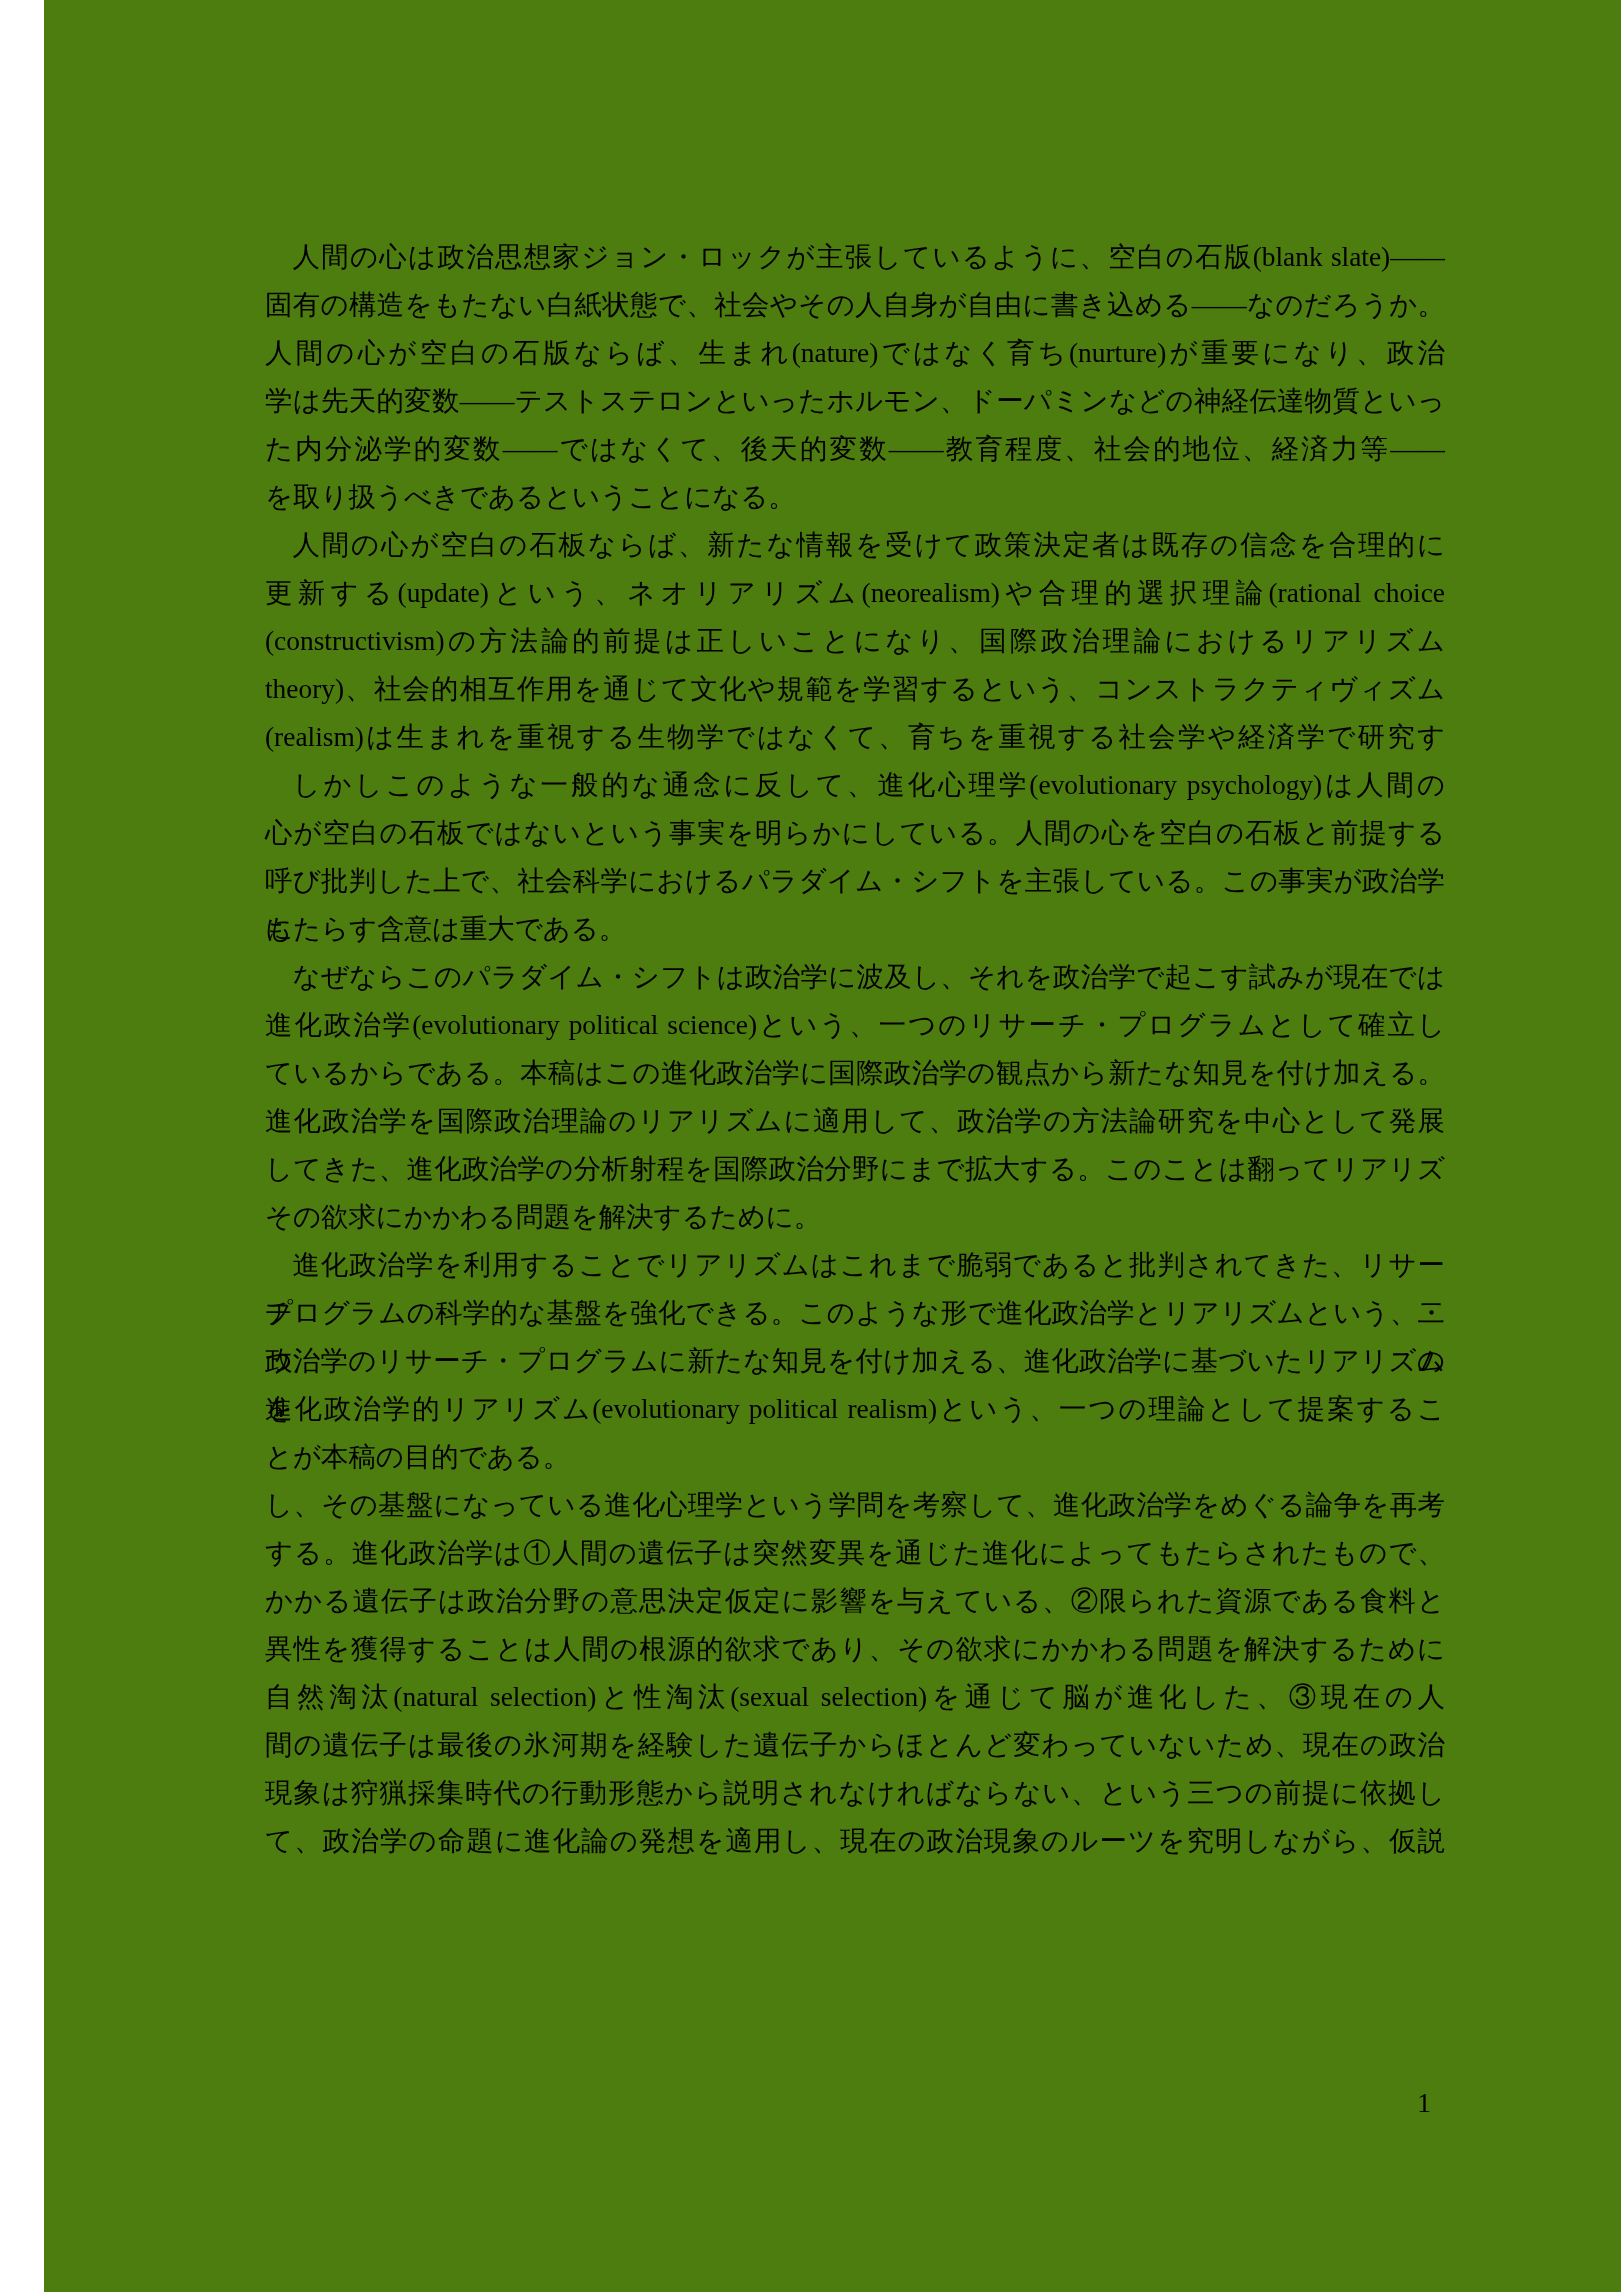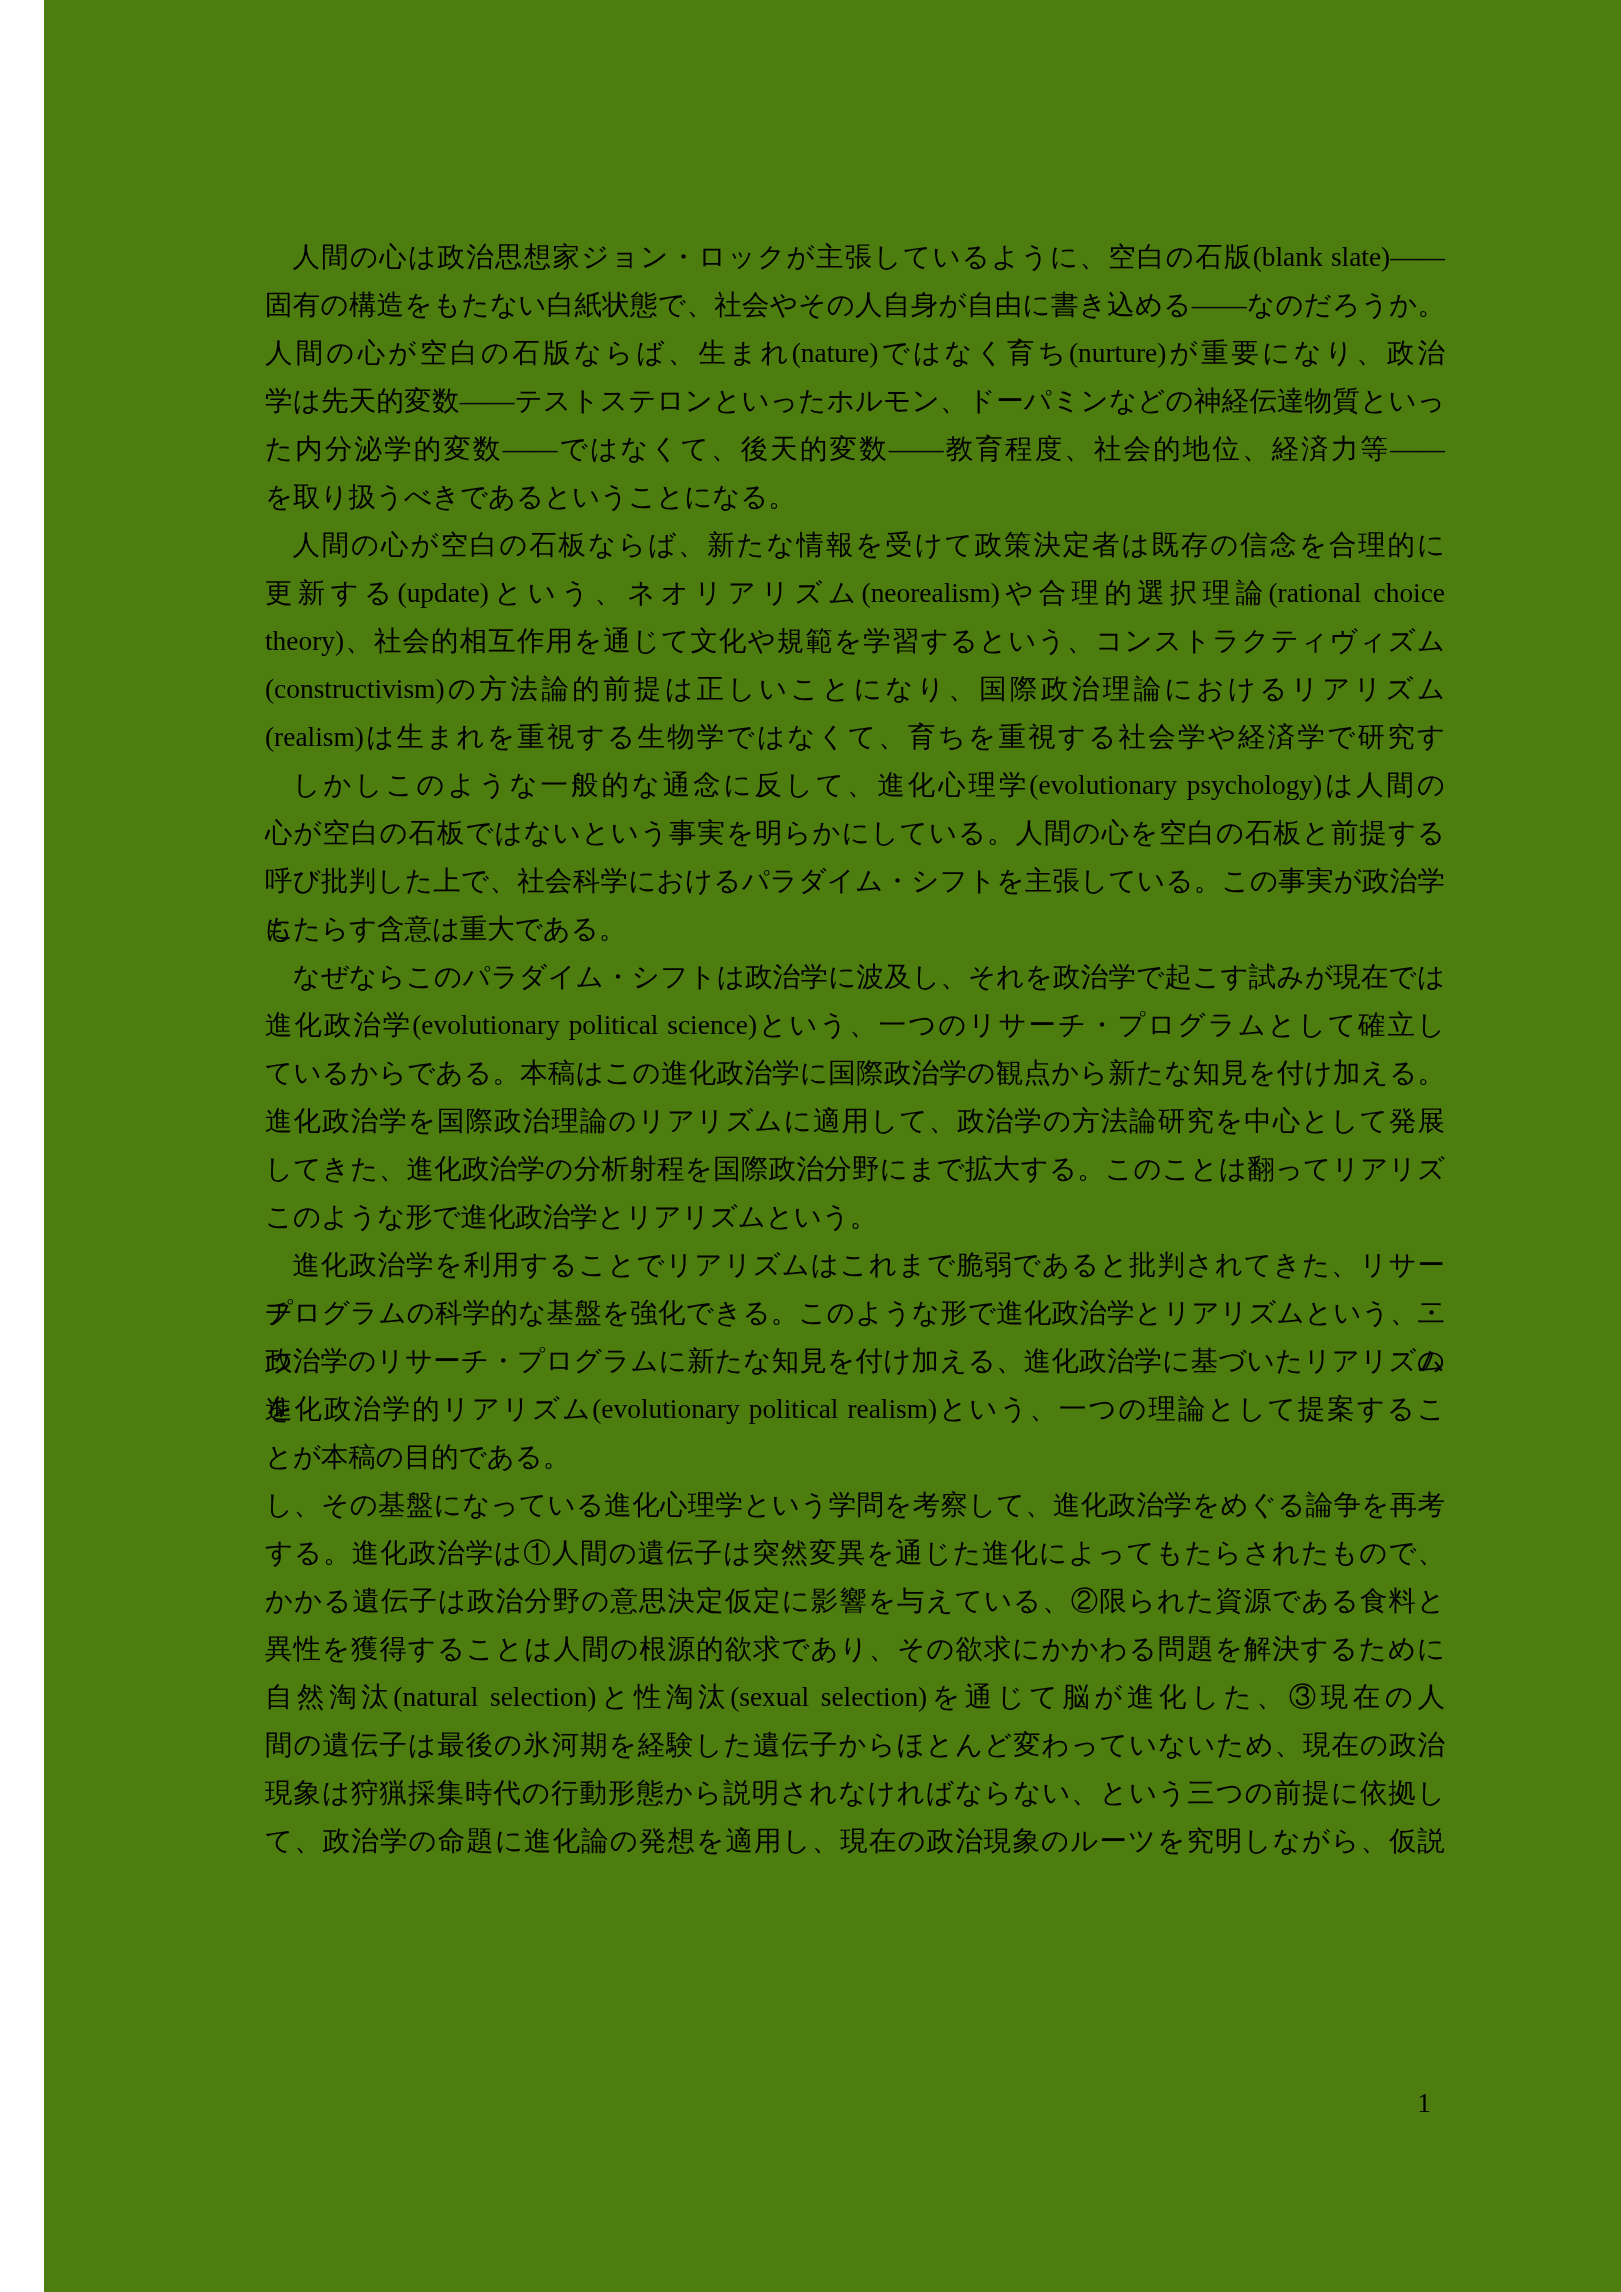--- a/index.html
+++ b/index.html
@@ -65,33 +65,33 @@
 <div class="page">
   <div class="text-block">
       <div class="line indent">人間の心は政治思想家ジョン・ロックが主張しているように、空白の石版(blank slate)――</div>
       <div class="line">固有の構造をもたない白紙状態で、社会やその人自身が自由に書き込める――なのだろうか。</div>
       <div class="line">人間の心が空白の石版ならば、生まれ(nature)ではなく育ち(nurture)が重要になり、政治</div>
       <div class="line">学は先天的変数――テストステロンといったホルモン、ドーパミンなどの神経伝達物質といっ</div>
       <div class="line">た内分泌学的変数――ではなくて、後天的変数――教育程度、社会的地位、経済力等――</div>
       <div class="line last">を取り扱うべきであるということになる。</div>
       <div class="line indent">人間の心が空白の石板ならば、新たな情報を受けて政策決定者は既存の信念を合理的に</div>
       <div class="line">更新する(update)という、ネオリアリズム(neorealism)や合理的選択理論(rational choice</div>
+      <div class="line">(constructivism)の方法論的前提は正しいことになり、国際政治理論におけるリアリズム</div>
       <div class="line">theory)、社会的相互作用を通じて文化や規範を学習するという、コンストラクティヴィズム</div>
-      <div class="line">(constructivism)の方法論的前提は正しいことになり、国際政治理論におけるリアリズム</div>
       <div class="line">(realism)は生まれを重視する生物学ではなくて、育ちを重視する社会学や経済学で研究す</div>
       <div class="line indent">しかしこのような一般的な通念に反して、進化心理学(evolutionary psychology)は人間の</div>
       <div class="line">心が空白の石板ではないという事実を明らかにしている。人間の心を空白の石板と前提する</div>
       <div class="line">呼び批判した上で、社会科学におけるパラダイム・シフトを主張している。この事実が政治学に</div>
       <div class="line last">もたらす含意は重大である。</div>
       <div class="line indent">なぜならこのパラダイム・シフトは政治学に波及し、それを政治学で起こす試みが現在では</div>
       <div class="line">進化政治学(evolutionary political science)という、一つのリサーチ・プログラムとして確立し</div>
       <div class="line">ているからである。本稿はこの進化政治学に国際政治学の観点から新たな知見を付け加える。</div>
       <div class="line">進化政治学を国際政治理論のリアリズムに適用して、政治学の方法論研究を中心として発展</div>
       <div class="line">してきた、進化政治学の分析射程を国際政治分野にまで拡大する。このことは翻ってリアリズ</div>
-      <div class="line last">このような形で進化政治学とリアリズムという。</div>
+      <div class="line last">その欲求にかかわる問題を解決するために。</div>
       <div class="line indent">進化政治学を利用することでリアリズムはこれまで脆弱であると批判されてきた、リサーチ・</div>
       <div class="line">プログラムの科学的な基盤を強化できる。このような形で進化政治学とリアリズムという、二つの</div>
       <div class="line">政治学のリサーチ・プログラムに新たな知見を付け加える、進化政治学に基づいたリアリズムを</div>
       <div class="line">進化政治学的リアリズム(evolutionary political realism)という、一つの理論として提案するこ</div>
       <div class="line last">とが本稿の目的である。</div>
       <div class="line">し、その基盤になっている進化心理学という学問を考察して、進化政治学をめぐる論争を再考</div>
       <div class="line">する。進化政治学は①人間の遺伝子は突然変異を通じた進化によってもたらされたもので、</div>
       <div class="line">かかる遺伝子は政治分野の意思決定仮定に影響を与えている、②限られた資源である食料と</div>
       <div class="line">異性を獲得することは人間の根源的欲求であり、その欲求にかかわる問題を解決するために</div>
       <div class="line">自然淘汰(natural selection)と性淘汰(sexual selection)を通じて脳が進化した、③現在の人</div>

